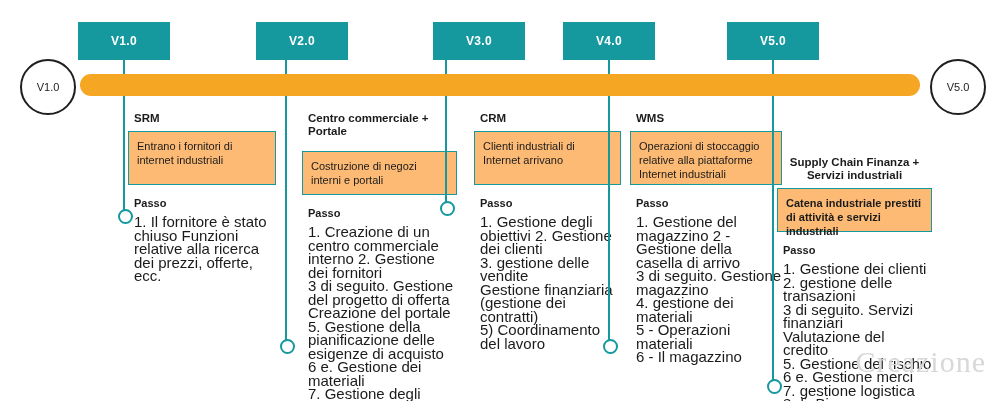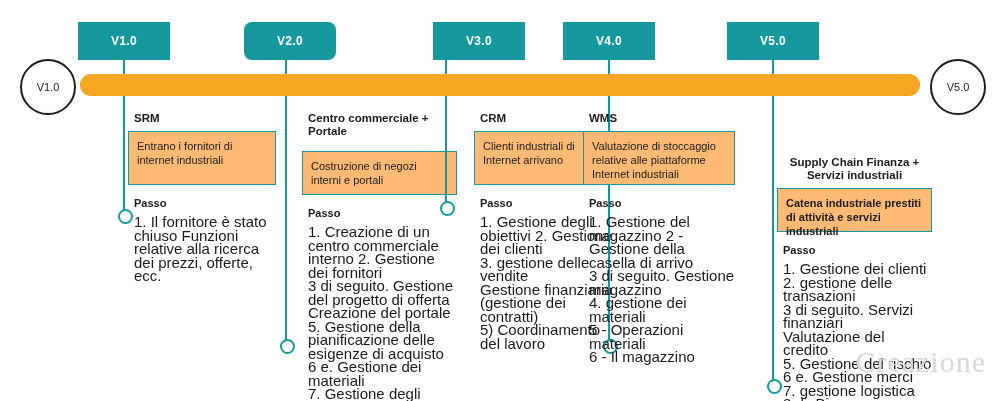--- a/index.html
+++ b/index.html
@@ -145,21 +145,21 @@
   <div class="connector-up" style="left:123px; top:60px; height:14px;"></div>
   <div class="connector-down" style="left:123px; top:96px; height:118px;"></div>
   <div class="node-dot" style="left:118px; top:209px;"></div>
   <div class="col" style="left:128px; width:148px;">
     <div class="col-title">SRM</div>
     <div class="desc-box" style="height:54px;">Entrano i fornitori di internet industriali</div>
     <div class="step-label">Passo</div>
     <div class="step-text">1. Il fornitore è stato chiuso Funzioni relative alla ricerca dei prezzi, offerte, ecc.</div>
   </div>
 
-  <div class="milestone" style="left:244px; top:22px;border-radius:8px;">
+  <div class="milestone" style="left:256px; top:22px;">
     <span>V2.0</span>
   </div>
   <div class="connector-up" style="left:285px; top:60px; height:14px;"></div>
   <div class="connector-down" style="left:285px; top:96px; height:248px;"></div>
   <div class="node-dot" style="left:280px; top:339px;"></div>
   <div class="col" style="left:302px; width:155px;">
     <div class="col-title">Centro commerciale + Portale</div>
     <div class="desc-box" style="height:44px; margin-top:13px;">Costruzione di negozi interni e portali</div>
     <div class="step-label">Passo</div>
     <div class="step-text">1. Creazione di un centro commerciale interno 2. Gestione dei fornitori
@@ -186,23 +186,23 @@
 Gestione finanziaria (gestione dei contratti)
 5) Coordinamento del lavoro</div>
   </div>
 
   <div class="milestone" style="left:563px; top:22px;">
     <span>V4.0</span>
   </div>
   <div class="connector-up" style="left:608px; top:60px; height:14px;"></div>
   <div class="connector-down" style="left:608px; top:96px; height:248px;"></div>
   <div class="node-dot" style="left:603px; top:339px;"></div>
-  <div class="col" style="left:583px; width:152px;">
+  <div class="col" style="left:630px; width:152px;">
     <div class="col-title">WMS</div>
-    <div class="desc-box" style="height:54px;">Valutazione di stoccaggio relative alle piattaforme Internet industriali</div>
+    <div class="desc-box" style="height:54px;">Operazioni di stoccaggio relative alla piattaforme Internet industriali</div>
     <div class="step-label">Passo</div>
     <div class="step-text">1. Gestione del magazzino 2 - Gestione della casella di arrivo
 3 di seguito. Gestione magazzino
 4. gestione dei materiali
 5 - Operazioni materiali
 6 - Il magazzino</div>
   </div>
 
   <div class="milestone" style="left:727px; top:22px;">
     <span>V5.0</span>

